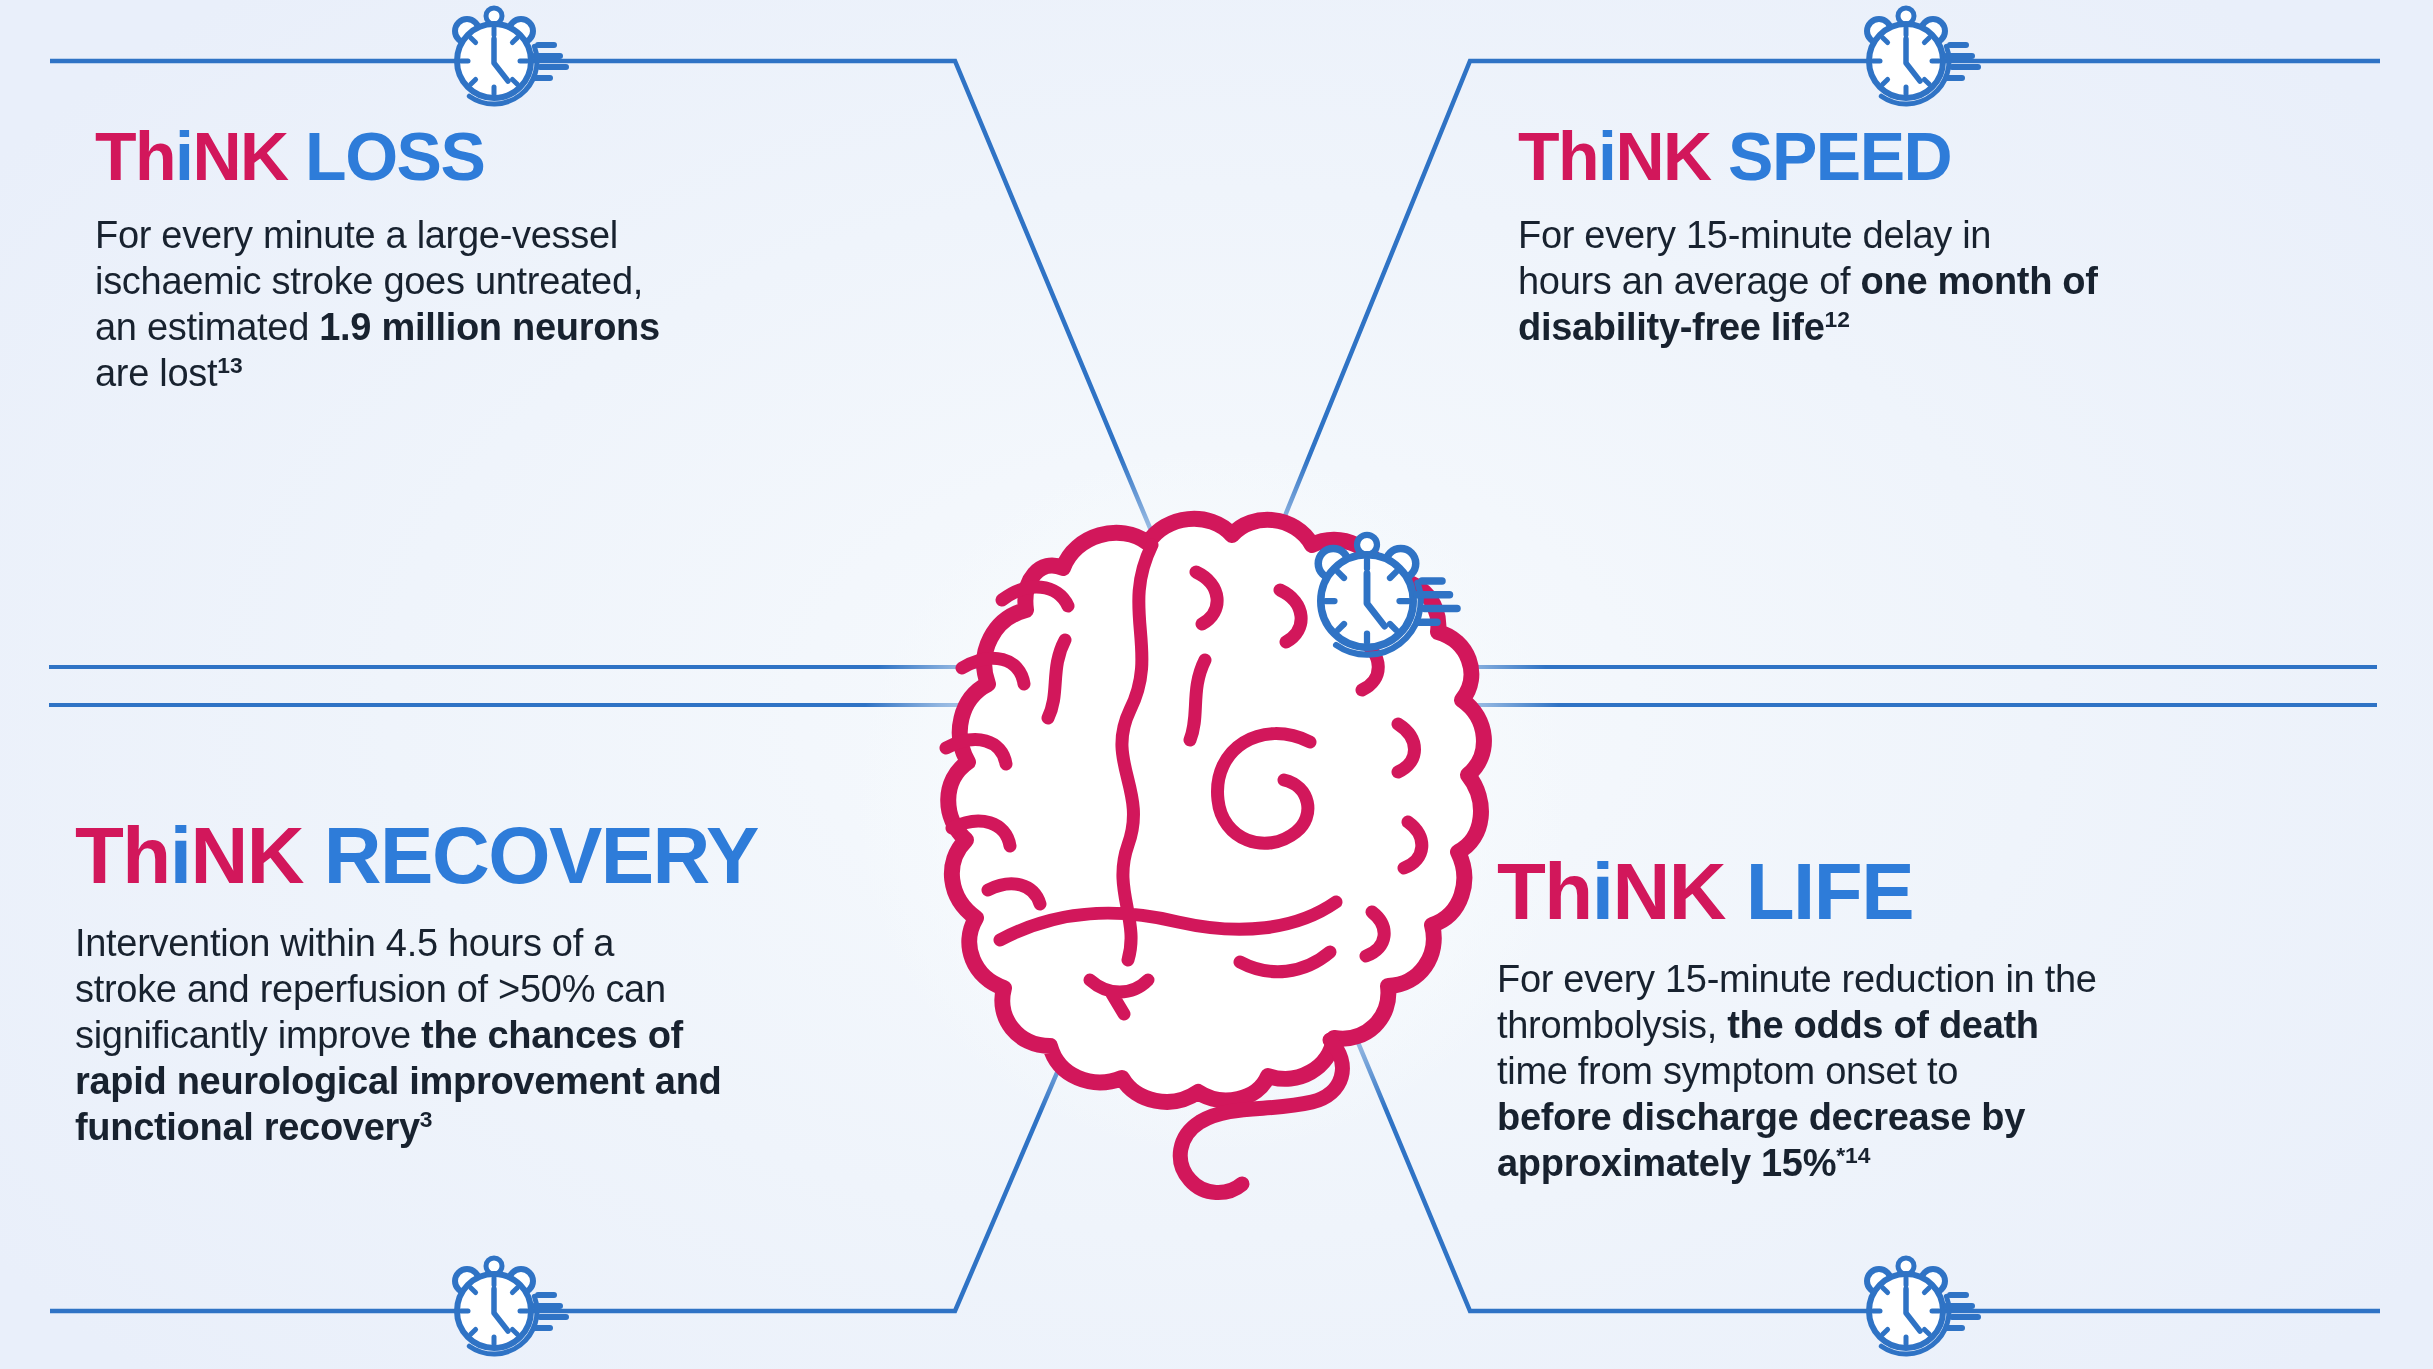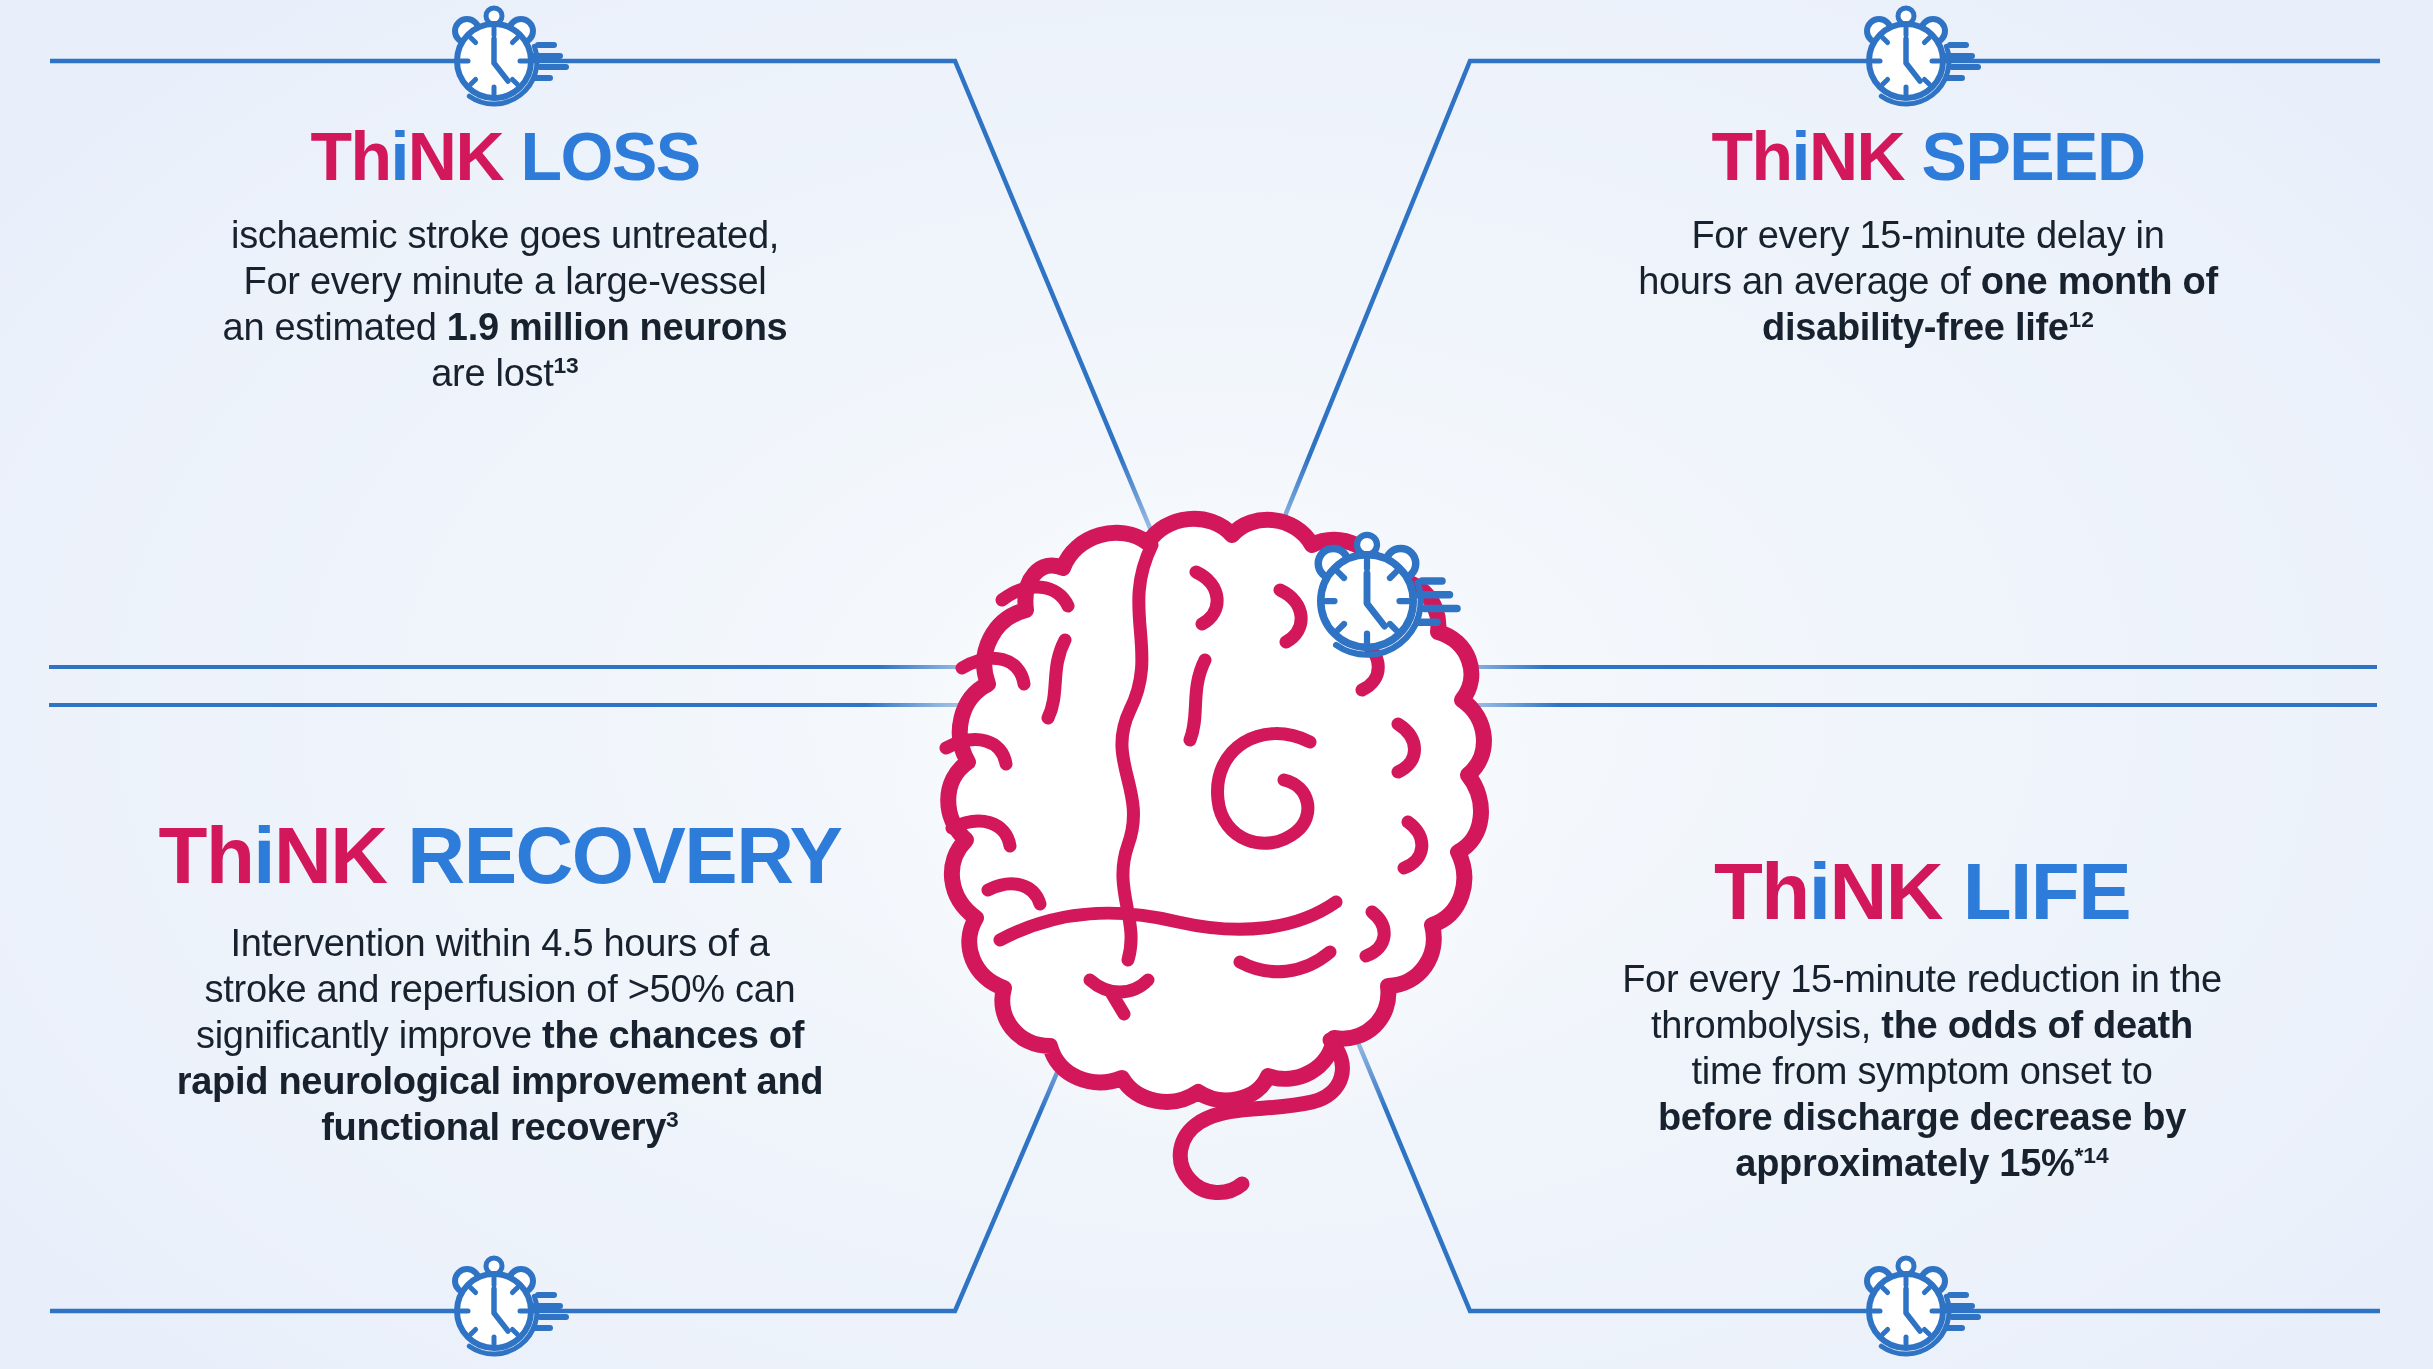--- a/index.html
+++ b/index.html
@@ -8,21 +8,21 @@
     background:radial-gradient(ellipse 1500px 950px at 50% 52%, #f7fafd 0%, #eff4fb 55%, #e9effa 100%);
     font-family:"Liberation Sans","DejaVu Sans",sans-serif;
   }
   .decor{position:absolute;left:0;top:0;width:2433px;height:1369px;display:block;}
   .line{fill:none;stroke:var(--line-blue);stroke-width:4.5;}
   .line-thin{fill:none;stroke:var(--line-blue);stroke-width:4;}
   .sw{color:var(--line-blue);}
   .brain-outline{fill:#ffffff;stroke:var(--crimson);stroke-width:16;stroke-linejoin:round;}
   .brain-gyri{fill:none;stroke:var(--crimson);stroke-width:13;stroke-linecap:round;stroke-linejoin:round;}
   .brain-stem{fill:none;stroke:var(--crimson);stroke-width:15;stroke-linecap:round;stroke-linejoin:round;}
-  .card{position:absolute;text-align:center;color:var(--text);}
+  .card{position:absolute;text-align:left;color:var(--text);}
   .card-title{margin:0;font-weight:700;letter-spacing:-1.5px;white-space:nowrap;}
   .tl .card-title,.tr .card-title{font-size:68px;line-height:76px;margin-bottom:18px;}
   .bl .card-title,.br .card-title{font-size:80px;line-height:88px;margin-bottom:20px;}
   .t-crimson{color:var(--crimson);}
   .t-blue{color:var(--blue);}
   .card-body{font-size:38px;line-height:46px;letter-spacing:-0.3px;}
   .body-line{white-space:nowrap;}
   .b{font-weight:700;}
   sup{font-size:0.6em;vertical-align:baseline;position:relative;top:-0.55em;letter-spacing:0;}
   .tl{left:95px;top:118px;width:820px;}
@@ -119,22 +119,22 @@
     <use href="#stopwatch" xlink:href="#stopwatch" class="sw" transform="translate(494 61)"></use>
     <use href="#stopwatch" xlink:href="#stopwatch" class="sw" transform="translate(1906 61)"></use>
     <use href="#stopwatch" xlink:href="#stopwatch" class="sw" transform="translate(494 1311)"></use>
     <use href="#stopwatch" xlink:href="#stopwatch" class="sw" transform="translate(1906 1311)"></use>
     <use href="#stopwatch" xlink:href="#stopwatch" class="sw" transform="translate(1367 601) scale(1.25)"></use>
   </svg>
 
   <div class="card tl">
     <h2 class="card-title"><span class="t-crimson">Th</span><span class="t-blue">i</span><span class="t-crimson">NK</span><span> </span><span class="t-blue">LOSS</span></h2>
     <div class="card-body">
+        <div class="body-line"><span>For every minute a large-vessel</span></div>
         <div class="body-line"><span>ischaemic stroke goes untreated,</span></div>
-        <div class="body-line"><span>For every minute a large-vessel</span></div>
         <div class="body-line"><span>an estimated </span><span class="b">1.9 million neurons</span></div>
         <div class="body-line"><span>are lost</span><sup class="b">13</sup></div>
       </div>
   </div>
 
   <div class="card tr">
     <h2 class="card-title"><span class="t-crimson">Th</span><span class="t-blue">i</span><span class="t-crimson">NK</span><span> </span><span class="t-blue">SPEED</span></h2>
     <div class="card-body">
         <div class="body-line"><span>For every 15-minute delay in</span></div>
         <div class="body-line"><span>hours an average of </span><span class="b">one month of</span></div>

